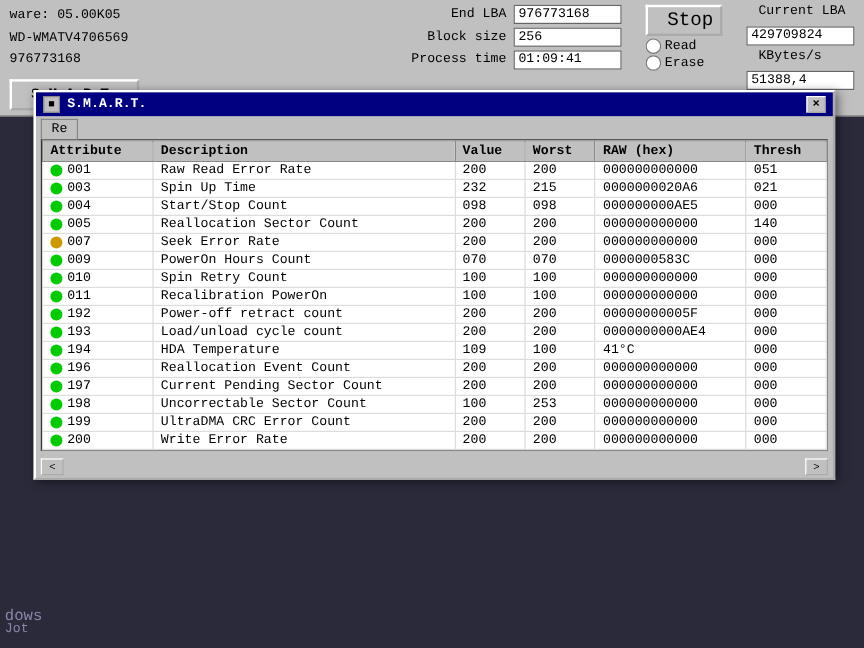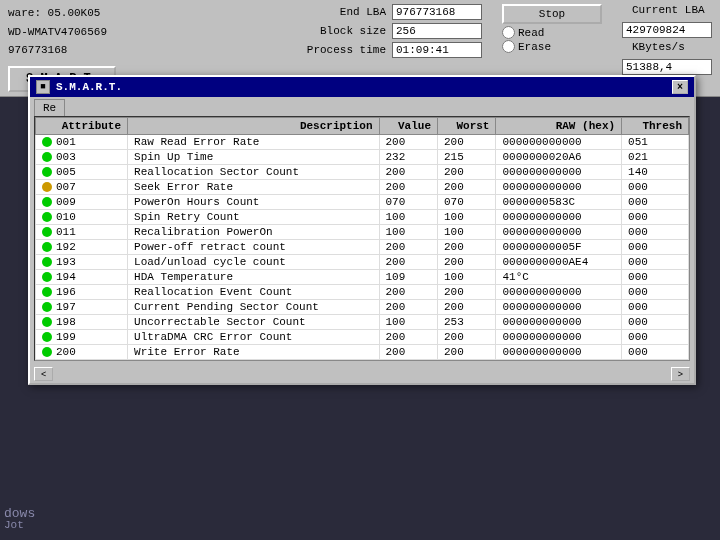--- a/index.html
+++ b/index.html
@@ -74,24 +74,24 @@
       display: flex;
       flex-direction: column;
       gap: 2px;
       margin-left: 10px;
     }
 
     .btn-stop {
       background: #c0c0c0;
       border: 2px outset #ffffff;
       padding: 2px 16px;
-      font-size: 11px;
+      font-size: 16px;
       cursor: pointer;
       font-family: 'Courier New', monospace;
-      width: 100px;
+      width: 64px;
     }
 
     .radio-group {
       display: flex;
       flex-direction: column;
       gap: 1px;
       font-size: 11px;
       color: #000;
     }
 
@@ -224,21 +224,21 @@
 
     thead tr {
       background: #c0c0c0;
       position: sticky;
       top: 0;
     }
 
     thead th {
       border: 1px solid #888;
       padding: 2px 6px;
-      text-align: right;
+      text-align: left;
       font-weight: bold;
       color: #000;
       white-space: nowrap;
     }
 
     tbody tr {
       background: white;
     }
 
     tbody td {
@@ -386,20 +386,33 @@
       <td>Spin Up Time</td>
       <td>232</td>
       <td>215</td>
       <td>0000000020A6</td>
       <td>021</td>
     </tr>
           <tr>
       <td>
         <div class="attr-cell">
           <span class="status-dot" style="background:#00cc00;"></span>
+          <span>004</span>
+        </div>
+      </td>
+      <td>Start/Stop Count</td>
+      <td>098</td>
+      <td>098</td>
+      <td>000000000AE5</td>
+      <td>000</td>
+    </tr>
+          <tr>
+      <td>
+        <div class="attr-cell">
+          <span class="status-dot" style="background:#00cc00;"></span>
           <span>005</span>
         </div>
       </td>
       <td>Reallocation Sector Count</td>
       <td>200</td>
       <td>200</td>
       <td>000000000000</td>
       <td>140</td>
     </tr>
           <tr>

